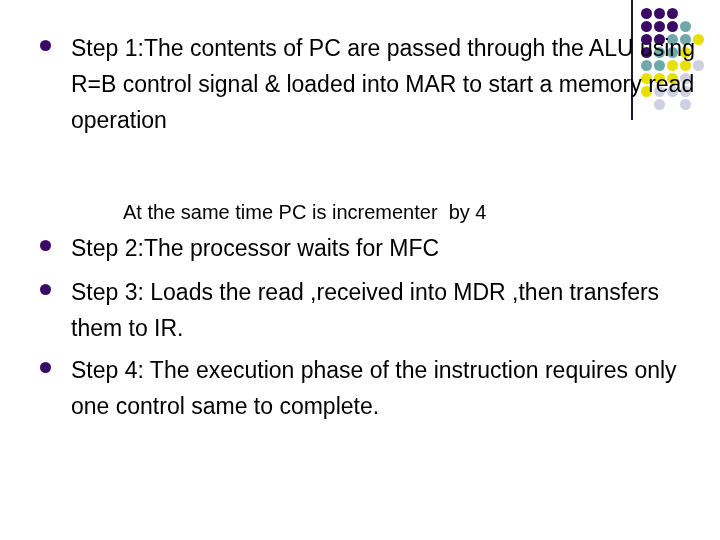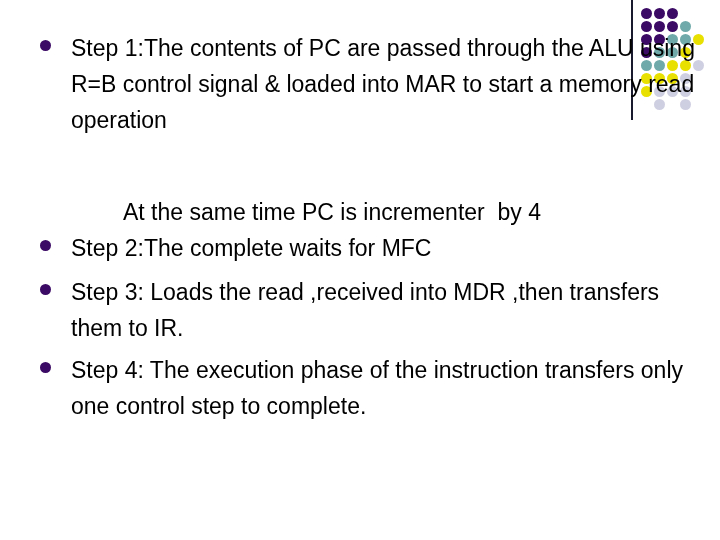--- a/index.html
+++ b/index.html
@@ -79,21 +79,21 @@
     font-size: 23px;
     line-height: 36px;
     color: #000000;
     letter-spacing: 0px;
     white-space: pre-wrap;
   }
   .sub-line {
     position: absolute;
     left: 123px;
     width: 590px;
-    font-size: 23px;
+    font-size: 20px;
     line-height: 36px;
     color: #000000;
     white-space: pre-wrap;
   }
 
   
   #row-1 { top: 30px; }
   #row-sub { top: 194px; }
   #row-2 { top: 230px; }
   #row-3 { top: 274px; }
@@ -145,27 +145,27 @@
 
     <div class="bullet-row" id="row-1">
       <span class="bullet-mark" style="background: rgb(59, 10, 100);"></span>
       <span class="bullet-text">Step 1:The contents of PC are passed through the ALU using  R=B control signal &amp; loaded into MAR to start a memory read operation</span>
     </div>
 
     <div class="sub-line" id="row-sub">At the same time PC is incrementer  by 4</div>
 
     <div class="bullet-row" id="row-2">
       <span class="bullet-mark" style="background: rgb(59, 10, 100);"></span>
-      <span class="bullet-text">Step 2:The complete waits for MFC</span>
+      <span class="bullet-text">Step 2:The processor waits for MFC</span>
     </div>
 
     <div class="bullet-row" id="row-3">
       <span class="bullet-mark" style="background: rgb(59, 10, 100);"></span>
       <span class="bullet-text">Step 3: Loads the read ,received into MDR ,then transfers them to IR.</span>
     </div>
 
     <div class="bullet-row" id="row-4">
       <span class="bullet-mark" style="background: rgb(59, 10, 100);"></span>
-      <span class="bullet-text">Step 4: The execution phase of the instruction transfers only one control step to complete.</span>
+      <span class="bullet-text">Step 4: The execution phase of the instruction requires only one control same to complete.</span>
     </div>
 
   </div>
 </div>
 
 </body></html>

